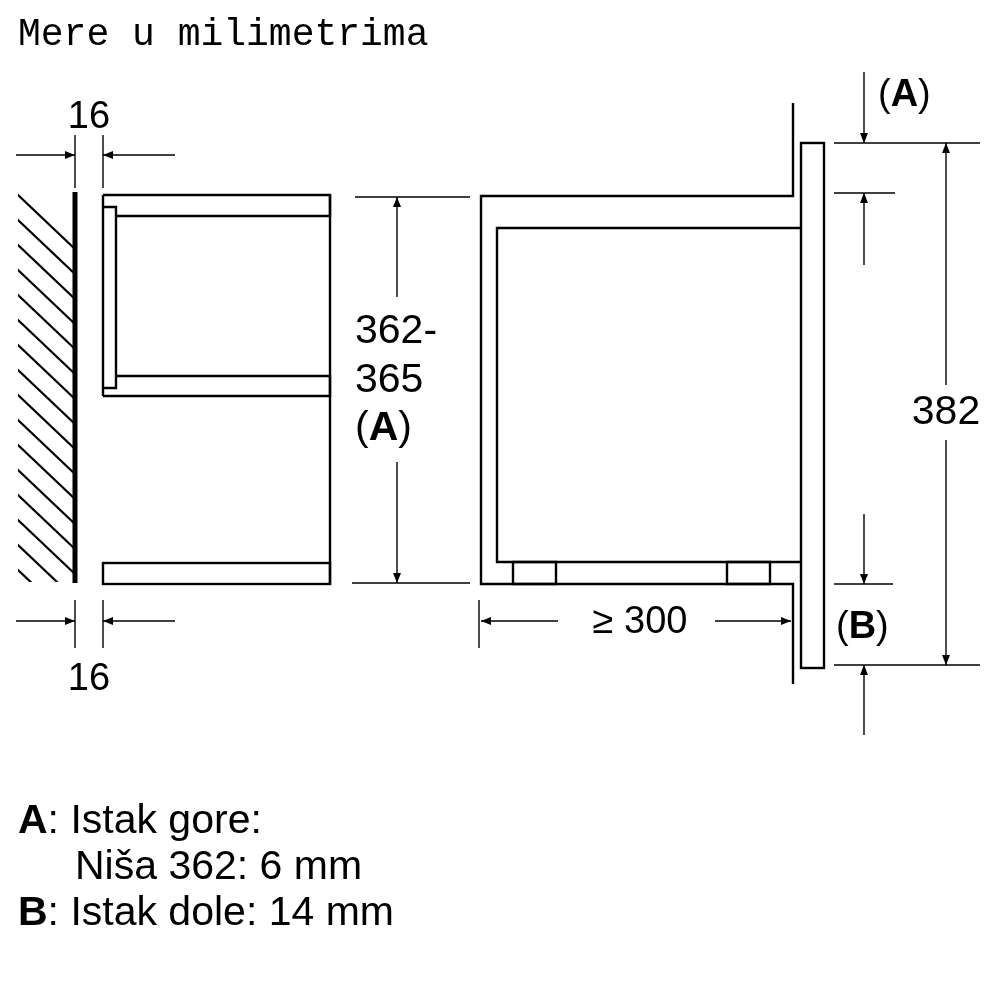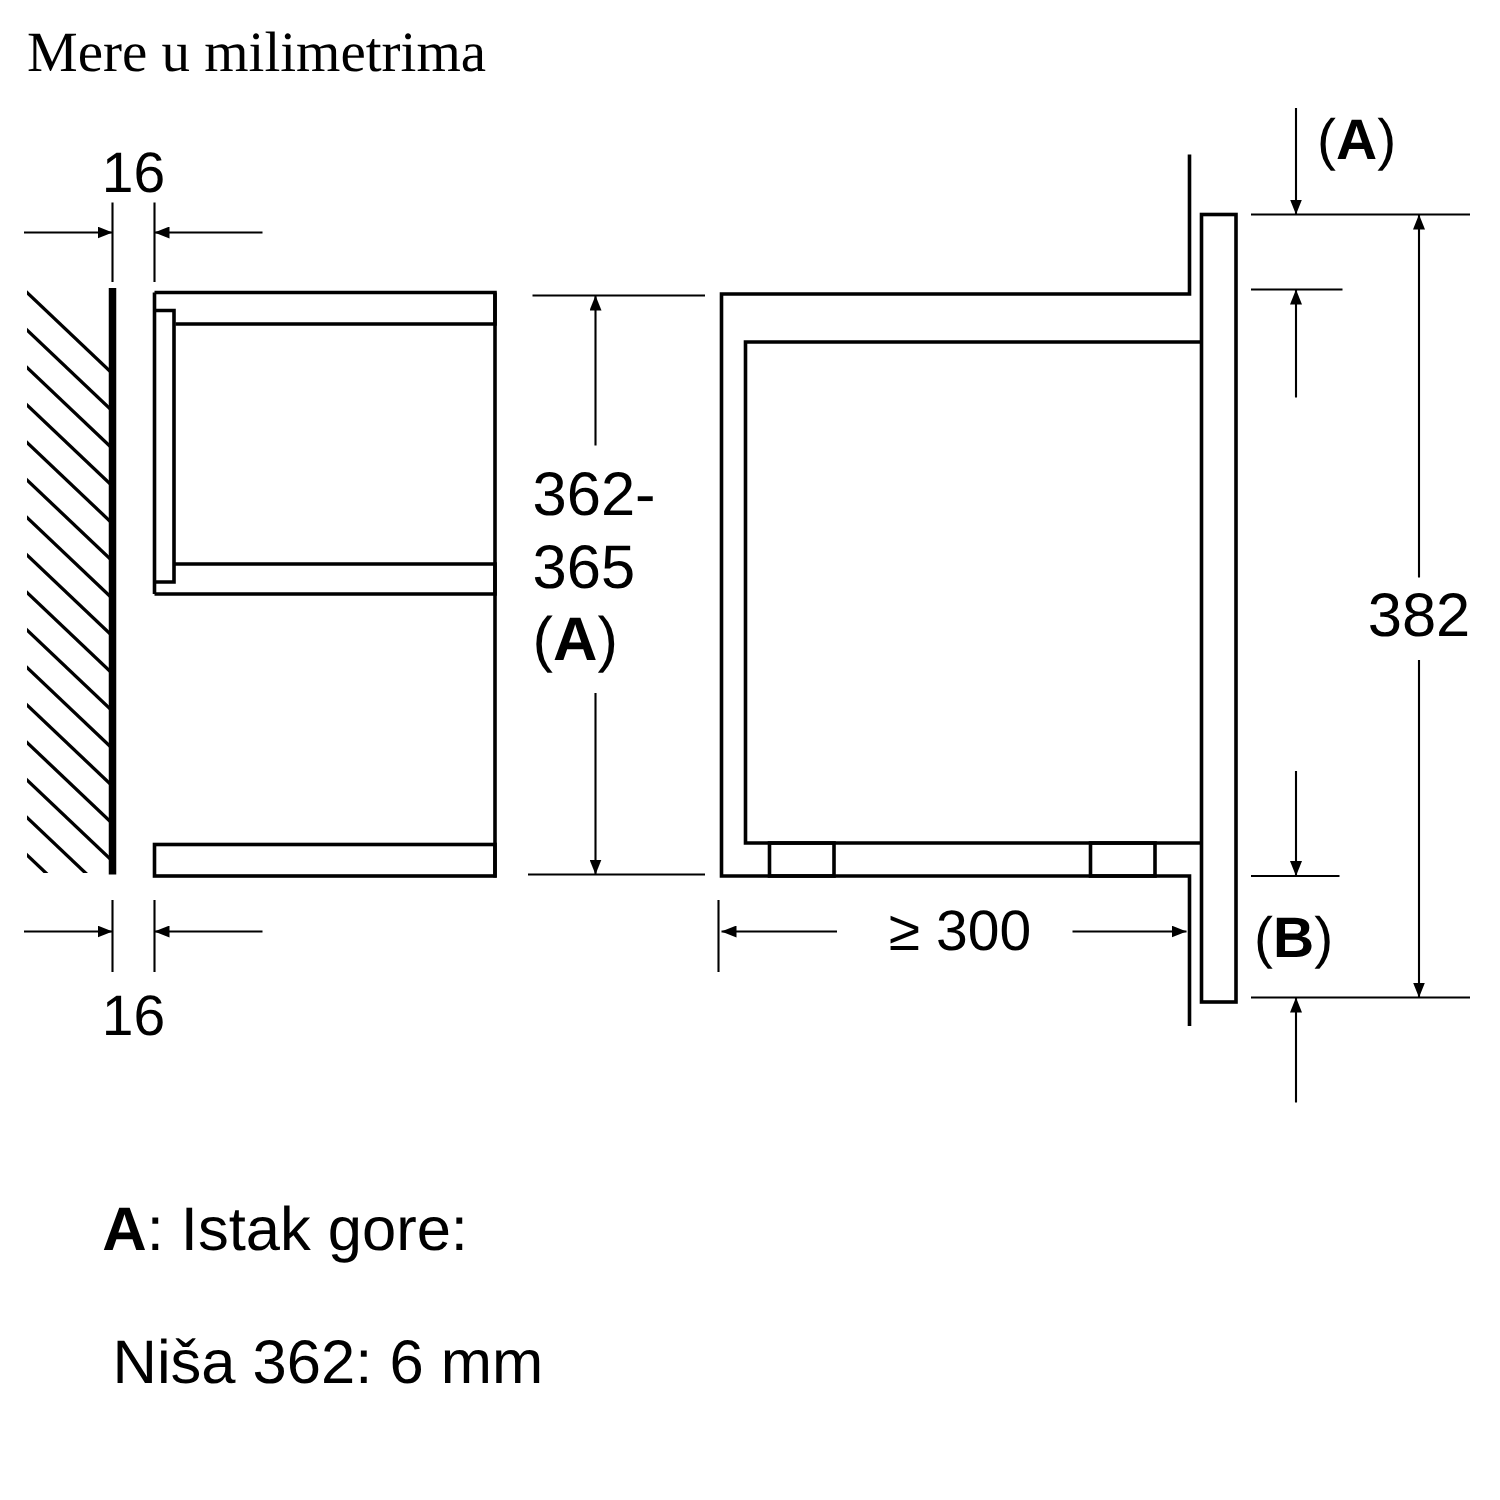--- a/index.html
+++ b/index.html
@@ -1,26 +1,26 @@
 <!DOCTYPE html>
 <html><head>
   <meta charset="utf-8">
   <style>
     html, body { margin: 0; padding: 0; background: #ffffff; }
     body { width: 1000px; height: 1000px; position: relative; overflow: hidden;
            font-family: "Liberation Sans", sans-serif; color: #000; }
     #diagram { position: absolute; left: 0; top: 0; }
     .t { font-family: "Liberation Sans", sans-serif; fill: #000; }
     .title { position: absolute; left: 18px; top: 12px; font-size: 38px; line-height: 46px;
-             font-family: Liberation Serif, serif; }
+             font-family: Liberation Mono, monospace; }
     .legend { position: absolute; left: 18px; top: 796px; font-size: 41px; line-height: 46px;
               font-family: "Liberation Sans", sans-serif; }
-    .legend .row { white-space: nowrap; text-align: center; }
+    .legend .row { white-space: nowrap; }
     .legend .key { font-weight: bold; }
-    .legend .indent { padding-left: 57px; margin-top: 43px; }
+    .legend .indent { padding-left: 57px; }
   </style>
 </head>
 <body>
 
 <div class="title">Mere u milimetrima</div>
 
 <svg id="diagram" width="1000" height="1000" viewBox="0 0 1000 1000">
   <defs>
     <marker id="ah" markerWidth="10" markerHeight="8" refX="10" refY="4" orient="auto" markerUnits="userSpaceOnUse">
       <path d="M0,0 L10,4 L0,8 Z" fill="#000"></path>
@@ -135,13 +135,16 @@
     <line x1="946" y1="440" x2="946" y2="665" marker-end="url(#ah)"></line>
   </g>
   <text class="t" x="946" y="424" font-size="41" text-anchor="middle">382</text>
 </svg>
 
 <div class="legend">
   <div class="row">
     <span class="key">A</span><span>: Istak gore:</span>
   </div>
   <div class="row indent">Niša 362: 6 mm</div>
+  <div class="row">
+    <span class="key">B</span><span>: Istak dole: 14 mm</span>
+  </div>
 </div>
 
 </body></html>

